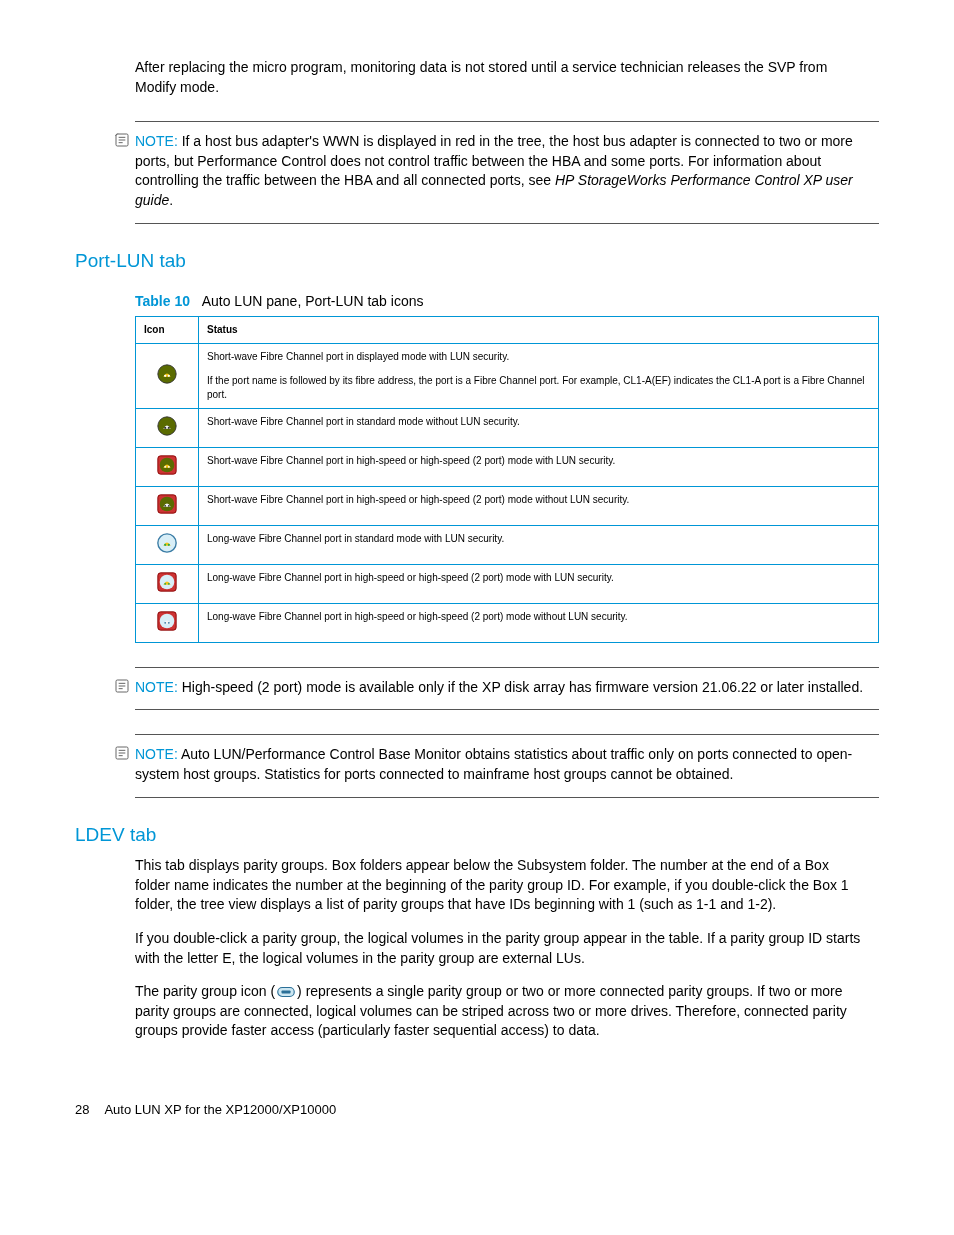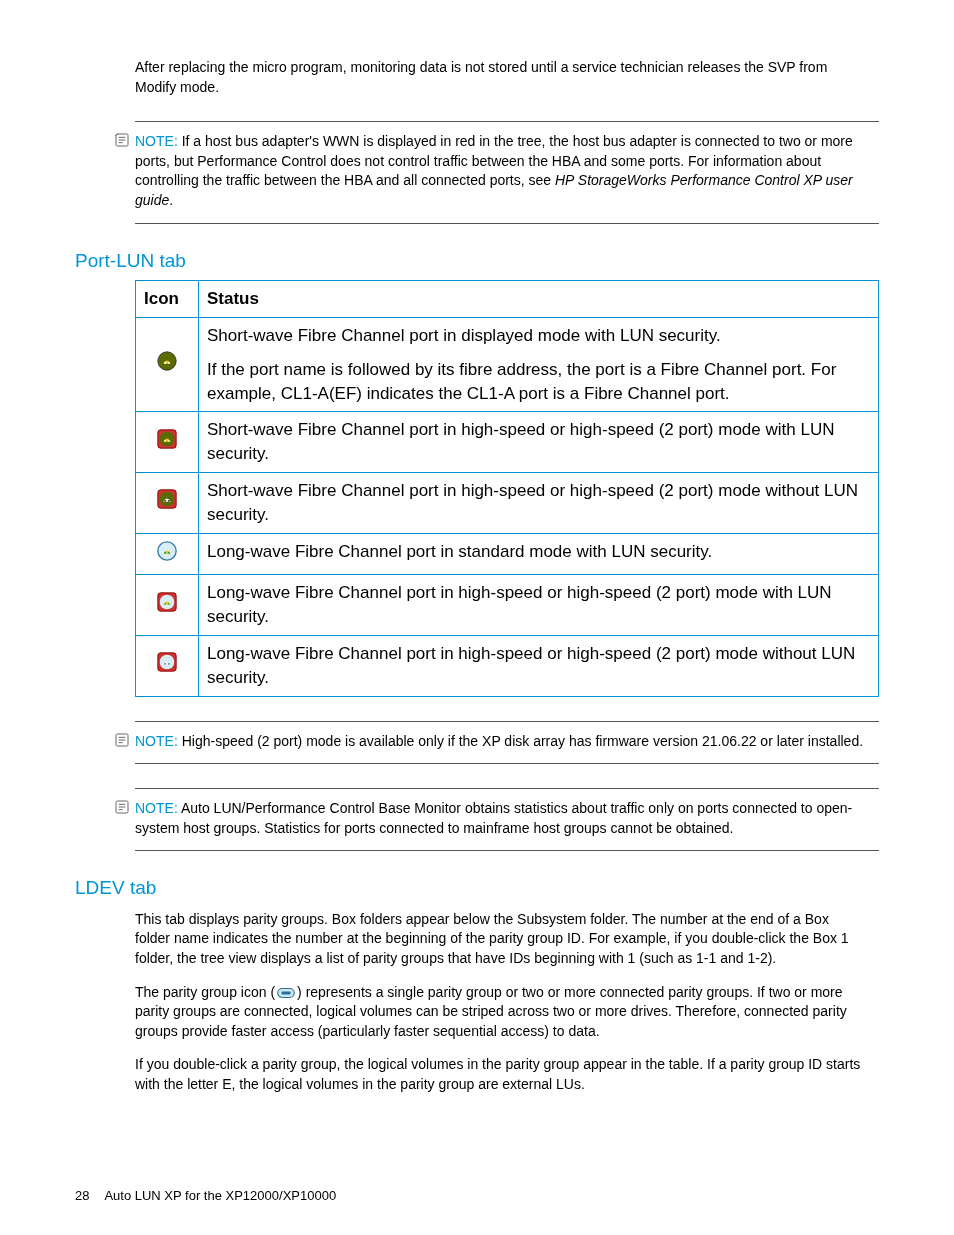--- a/index.html
+++ b/index.html
@@ -56,21 +56,21 @@
   table.icon-table {
     border-collapse: collapse;
     width: 100%;
     table-layout: auto;
   }
   table.icon-table th, table.icon-table td {
     border: 1px solid #0096d6;
     text-align: left;
     padding: 6px 8px;
     vertical-align: top;
-    font-size: 17px;
+    font-size: 10px;
   }
   table.icon-table th {
     font-weight: bold;
     background: #fff;
   }
   table.icon-table td.icon-cell {
     width: 54px;
     text-align: center;
     vertical-align: middle;
     padding: 6px 4px;
@@ -82,21 +82,20 @@
   }
   .footer {
     position: relative;
     margin-top: 60px;
     font-size: 13px;
     color: #000;
   }
   .footer-page {
     display: inline-block;
     margin-right: 12px;
-    margin-top: 32px;
   }
   .parity-icon-inline {
     display: inline-block;
     vertical-align: middle;
     margin: 0 2px;
   }
 </style>
 </head>
 <body>
 
@@ -112,20 +111,24 @@
       <path d="M2 6 L6 2 M2 6 L3 5 L5 3" stroke="#666" stroke-width="1" fill="none"></path>
     </svg>
     <span class="note-label">NOTE:</span>
     <span>If a host bus adapter's WWN is displayed in red in the tree, the host bus adapter is connected to two or more ports, but Performance Control does not control traffic between the HBA and some ports. For information about controlling the traffic between the HBA and all connected ports, see </span><span class="italic">HP StorageWorks Performance Control XP user guide</span><span>.</span>
   </div>
 </div>
 
 <h2 class="section">Port-LUN tab</h2>
 <div class="indent">
 
+  <div class="table-caption">
+    <span class="tbl-label">Table 10</span>
+    &nbsp;&nbsp;<span>Auto LUN pane, Port-LUN tab icons</span>
+  </div>
 
   <table class="icon-table">
     <thead>
       <tr>
         <th>Icon</th>
         <th>Status</th>
       </tr>
     </thead>
     <tbody>
       <tr>
@@ -134,20 +137,31 @@
             <circle cx="12" cy="12" r="10" fill="#5a6b00" stroke="#333" stroke-width="1"></circle>
             <path d="M8 15 Q12 8 16 15" fill="#f5c518"></path>
             <circle cx="10" cy="14" r="1.2" fill="#fff"></circle>
             <circle cx="14" cy="14" r="1.2" fill="#fff"></circle>
           </svg>
         </td>
         <td>
           <div>Short-wave Fibre Channel port in displayed mode with LUN security.</div>
           <div style="margin-top:10px">If the port name is followed by its fibre address, the port is a Fibre Channel port. For example, CL1-A(EF) indicates the CL1-A port is a Fibre Channel port.</div>
         </td>
+      </tr>
+      <tr>
+        <td class="icon-cell">
+          <svg class="port-icon" viewBox="0 0 24 24">
+            <circle cx="12" cy="12" r="10" fill="#5a6b00" stroke="#333" stroke-width="1"></circle>
+            <path d="M8 15 Q12 8 16 15" fill="#f5f5f5"></path>
+            <circle cx="10" cy="14" r="1.2" fill="#333"></circle>
+            <circle cx="14" cy="14" r="1.2" fill="#333"></circle>
+          </svg>
+        </td>
+        <td>Short-wave Fibre Channel port in standard mode without LUN security.</td>
       </tr>
       <tr>
         <td class="icon-cell">
           <svg class="port-icon" viewBox="0 0 24 24">
             <rect x="2" y="2" width="20" height="20" rx="3" fill="#c33" stroke="#800" stroke-width="1"></rect>
             <circle cx="12" cy="12" r="8" fill="#5a6b00"></circle>
             <path d="M8 15 Q12 8 16 15" fill="#f5c518"></path>
             <circle cx="10" cy="14" r="1" fill="#fff"></circle>
             <circle cx="14" cy="14" r="1" fill="#fff"></circle>
           </svg>
@@ -223,25 +237,25 @@
       <path d="M7 8h10M7 12h10M7 16h6" stroke="#666" stroke-width="1.5" fill="none"></path>
     </svg>
     <span class="note-label">NOTE:</span>
     <span>Auto LUN/Performance Control Base Monitor obtains statistics about traffic only on ports connected to open-system host groups. Statistics for ports connected to mainframe host groups cannot be obtained.</span>
   </div>
 </div>
 
 <h2 class="section">LDEV tab</h2>
 <div class="indent">
   <p>This tab displays parity groups. Box folders appear below the Subsystem folder. The number at the end of a Box folder name indicates the number at the beginning of the parity group ID. For example, if you double-click the Box 1 folder, the tree view displays a list of parity groups that have IDs beginning with 1 (such as 1-1 and 1-2).</p>
+  <p>If you double-click a parity group, the logical volumes in the parity group appear in the table. If a parity group ID starts with the letter E, the logical volumes in the parity group are external LUs.</p>
   <p>
     <span>The parity group icon (</span><svg class="parity-icon-inline" width="18" height="14" viewBox="0 0 24 18">
       <rect x="1" y="3" width="22" height="12" rx="6" fill="#cde7f2" stroke="#2a6f97" stroke-width="1.5"></rect>
       <rect x="6" y="7" width="12" height="4" rx="1" fill="#2a6f97"></rect>
     </svg><span>) represents a single parity group or two or more connected parity groups. If two or more parity groups are connected, logical volumes can be striped across two or more drives. Therefore, connected parity groups provide faster access (particularly faster sequential access) to data.</span>
   </p>
-  <p>If you double-click a parity group, the logical volumes in the parity group appear in the table. If a parity group ID starts with the letter E, the logical volumes in the parity group are external LUs.</p>
 </div>
 
 <div class="footer">
   <span class="footer-page">28</span>
   <span>Auto LUN XP for the XP12000/XP10000</span>
 </div>
 
 </body></html>

